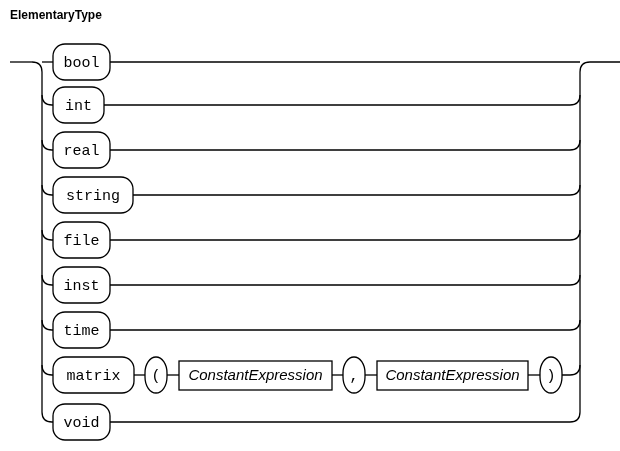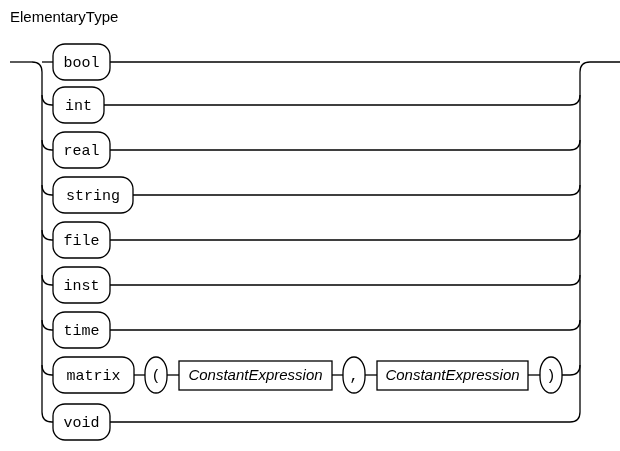--- a/index.html
+++ b/index.html
@@ -20,22 +20,22 @@
     left: 0;
     top: 0;
     width: 620px;
     height: 451px;
   }
   .rr-title {
     position: absolute;
     left: 10px;
     top: 8px;
     font-family: "Liberation Sans", sans-serif;
-    font-size: 15px;
-    font-weight: normal;
+    font-size: 12px;
+    font-weight: bold;
     color: #000000;
     letter-spacing: 0px;
     white-space: nowrap;
   }
   svg.rr-canvas {
     position: absolute;
     left: 0;
     top: 0;
     width: 620px;
     height: 451px;

